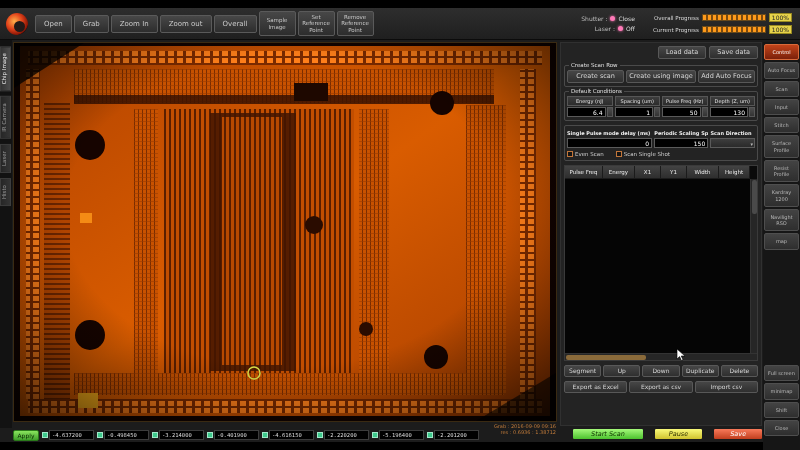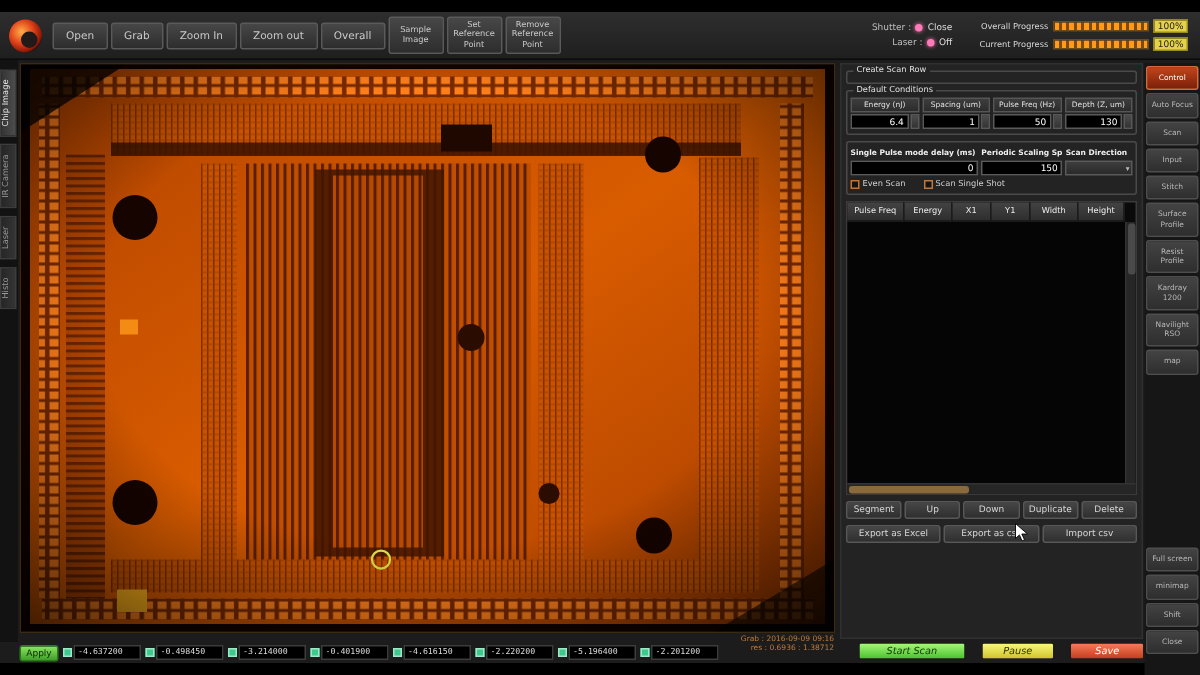--- a/index.html
+++ b/index.html
@@ -227,23 +227,32 @@
       <path d="M542 378 L462 378 L542 330 Z" fill="#000" opacity=".6"></path>
     </svg>
   </div>
 
   <div class="grabinfo">
     <div>Grab : 2016-09-09  09:16</div>
     <div>res : 0.6936 : 1.38712</div>
   </div>
 
   <div class="rightpanel">
+    <div class="rp-top">
+      <div class="rbtn">Load data</div>
+      <div class="rbtn">Save data</div>
+    </div>
 
     <div class="group">
       <div class="group-title">Create Scan Row</div>
+      <div class="row">
+        <div class="rbtn" style="flex:1;text-align:center;padding:0 2px;">Create scan</div>
+        <div class="rbtn" style="flex:1.2;text-align:center;padding:0 2px;">Create using image</div>
+        <div class="rbtn" style="flex:1;text-align:center;padding:0 2px;">Add Auto Focus</div>
+      </div>
     </div>
 
     <div class="group">
       <div class="group-title">Default Conditions</div>
       <div class="row">
         <div class="fld">
           <div class="fld-label">Energy (nJ)</div>
           <div class="fld-valrow">
             <div class="fld-val">6.4</div>
             <div class="fld-mini"></div>

